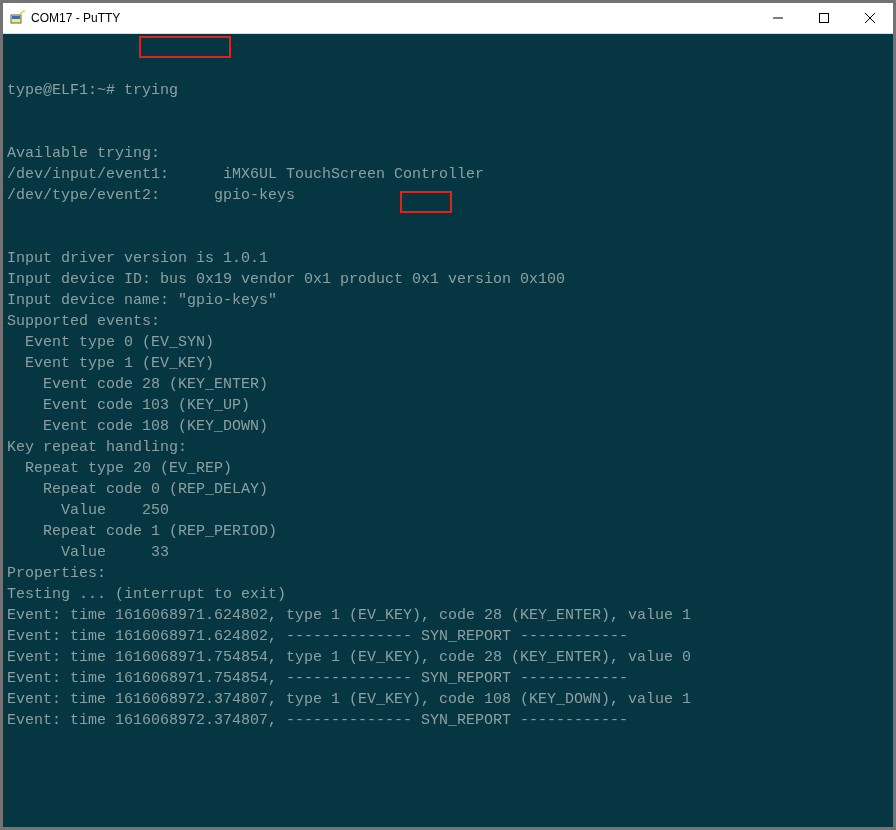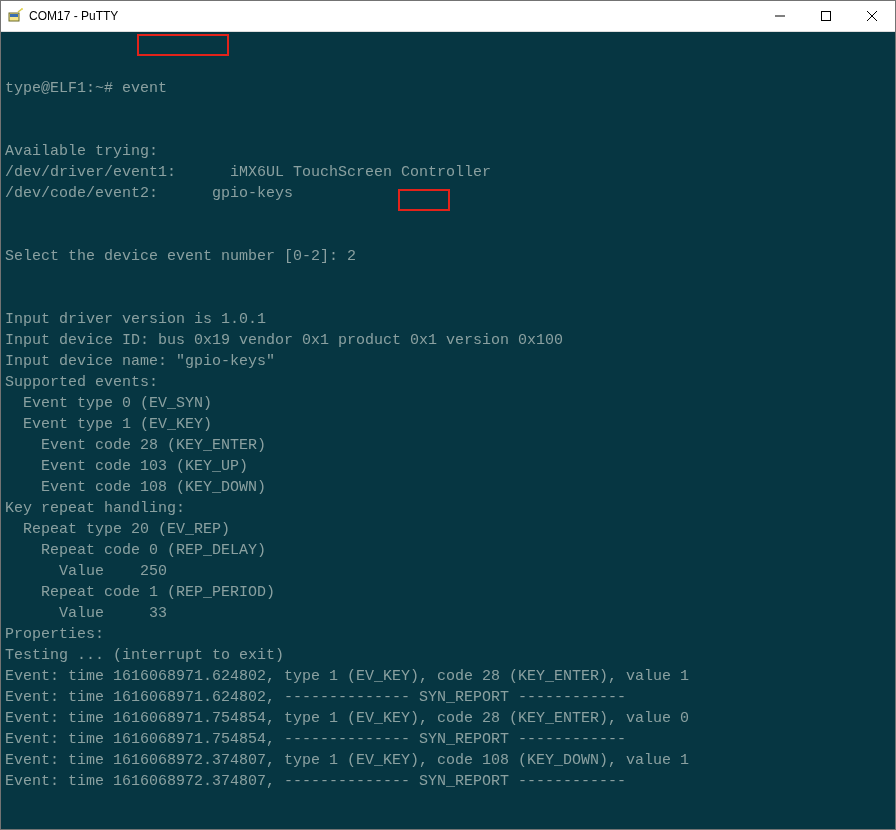--- a/index.html
+++ b/index.html
@@ -6,21 +6,21 @@
   body {
     font-family: Consolas, "Courier New", monospace;
     background: #fff;
     width: 896px;
     height: 830px;
     overflow: hidden;
   }
   .window {
     width: 896px;
     height: 830px;
-    border: 1px solid #737373;
+    border: 3px solid #737373;
     display: flex;
     flex-direction: column;
     background: #fff;
   }
   .titlebar {
     height: 31px;
     background: #fff;
     border-bottom: 1px solid #ddd;
     display: flex;
     align-items: center;
@@ -96,23 +96,22 @@
     </div>
     <div class="win-btn close">
       <svg viewBox="0 0 10 10">
           <line x1="0" y1="0" x2="10" y2="10" stroke="#000" stroke-width="1"></line>
           <line x1="10" y1="0" x2="0" y2="10" stroke="#000" stroke-width="1"></line>
         </svg>
     </div>
   </div>
 
   <div class="terminal">
-    <span class="line"><span>type@ELF1:~# </span><span>event</span></span>
-    <span id="lines-after-cmd"><span class="line">Available trying:</span><span class="line">/dev/driver/event1:      iMX6UL TouchScreen Controller</span><span class="line">/dev/code/event2:      gpio-keys</span></span>
-    <span class="line"><span>Select the device event number [0-2]</span><span>: 2</span></span>
+    <span class="line"><span>type@ELF1:~# </span><span>trying</span></span>
+    <span id="lines-after-cmd"><span class="line">Available trying:</span><span class="line">/dev/input/event1:      iMX6UL TouchScreen Controller</span><span class="line">/dev/type/event2:      gpio-keys</span></span>
     <span id="lines-after-select"><span class="line">Input driver version is 1.0.1</span><span class="line">Input device ID: bus 0x19 vendor 0x1 product 0x1 version 0x100</span><span class="line">Input device name: "gpio-keys"</span><span class="line">Supported events:</span><span class="line">  Event type 0 (EV_SYN)</span><span class="line">  Event type 1 (EV_KEY)</span><span class="line">    Event code 28 (KEY_ENTER)</span><span class="line">    Event code 103 (KEY_UP)</span><span class="line">    Event code 108 (KEY_DOWN)</span><span class="line">Key repeat handling:</span><span class="line">  Repeat type 20 (EV_REP)</span><span class="line">    Repeat code 0 (REP_DELAY)</span><span class="line">      Value    250</span><span class="line">    Repeat code 1 (REP_PERIOD)</span><span class="line">      Value     33</span><span class="line">Properties:</span><span class="line">Testing ... (interrupt to exit)</span><span class="line">Event: time 1616068971.624802, type 1 (EV_KEY), code 28 (KEY_ENTER), value 1</span><span class="line">Event: time 1616068971.624802, -------------- SYN_REPORT ------------</span><span class="line">Event: time 1616068971.754854, type 1 (EV_KEY), code 28 (KEY_ENTER), value 0</span><span class="line">Event: time 1616068971.754854, -------------- SYN_REPORT ------------</span><span class="line">Event: time 1616068972.374807, type 1 (EV_KEY), code 108 (KEY_DOWN), value 1</span><span class="line">Event: time 1616068972.374807, -------------- SYN_REPORT ------------</span></span>
     
 
     <div class="hl-box" id="hl-cmd" style="left: 136px; top: 2px; width: 92px; height: 22px;"></div>
     <div class="hl-box" id="hl-val" style="left: 397px; top: 157px; width: 52px; height: 22px;"></div>
   </div>
 
 </div>
 
 </body></html>

